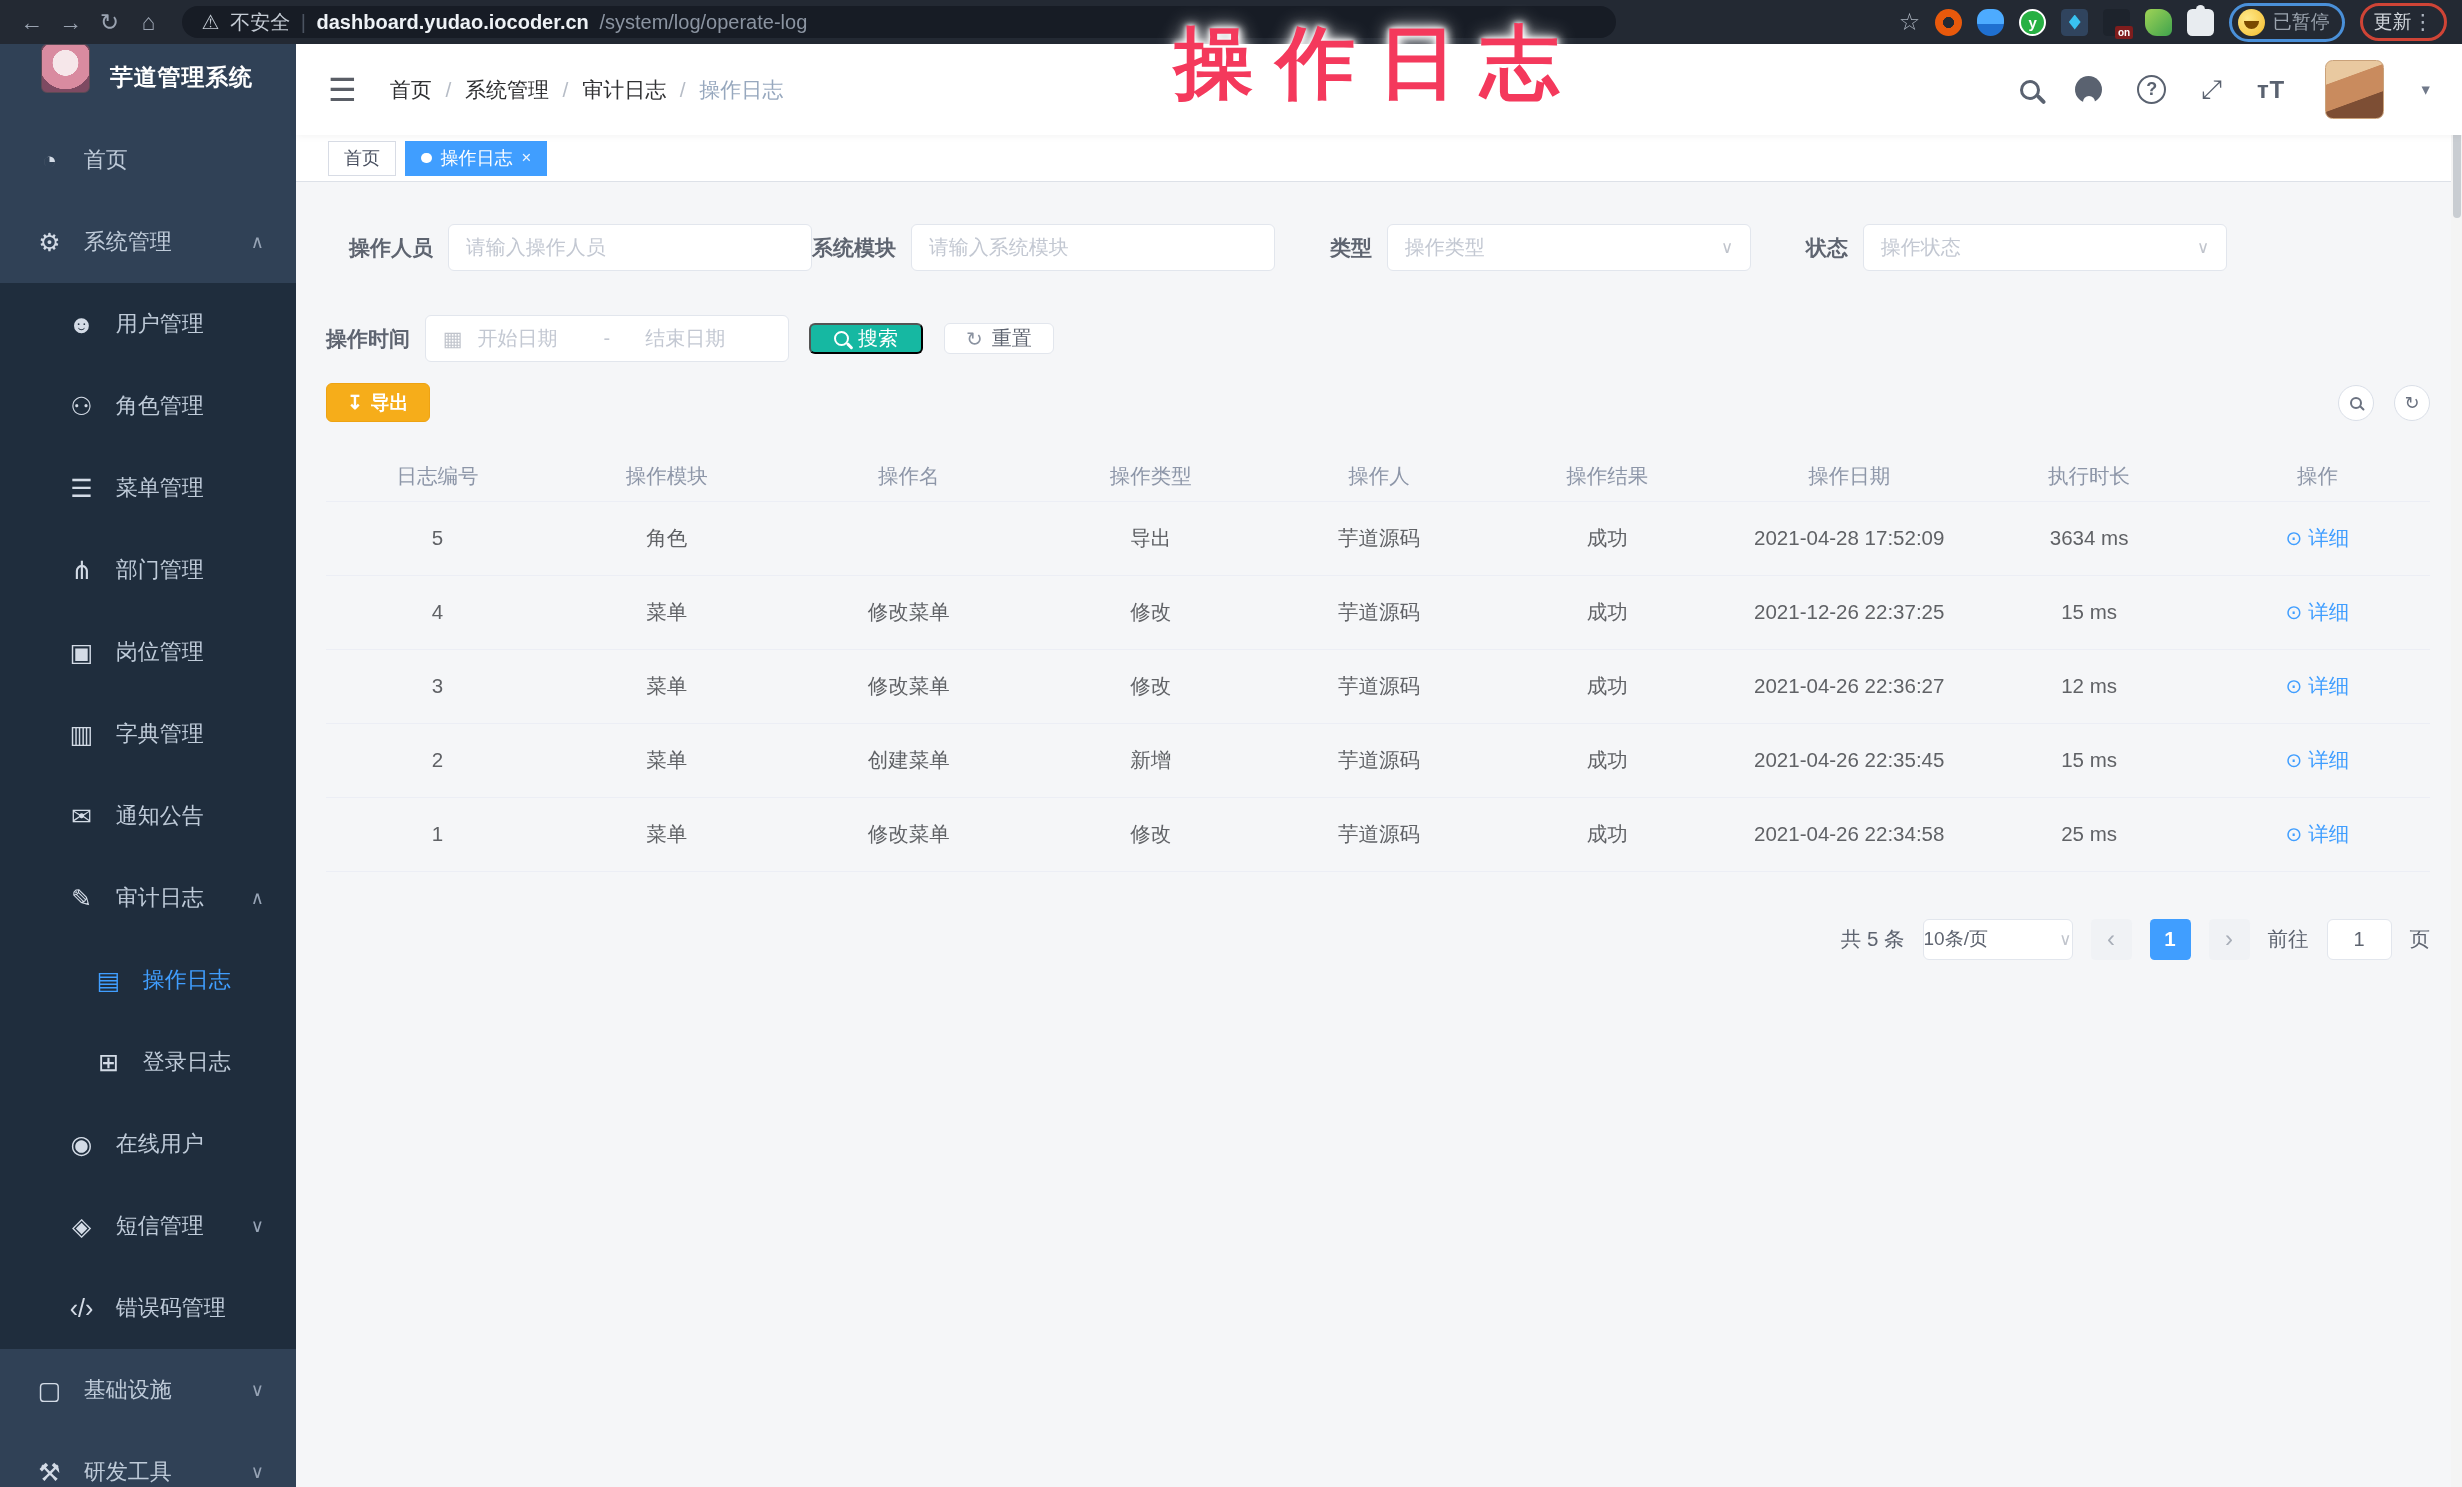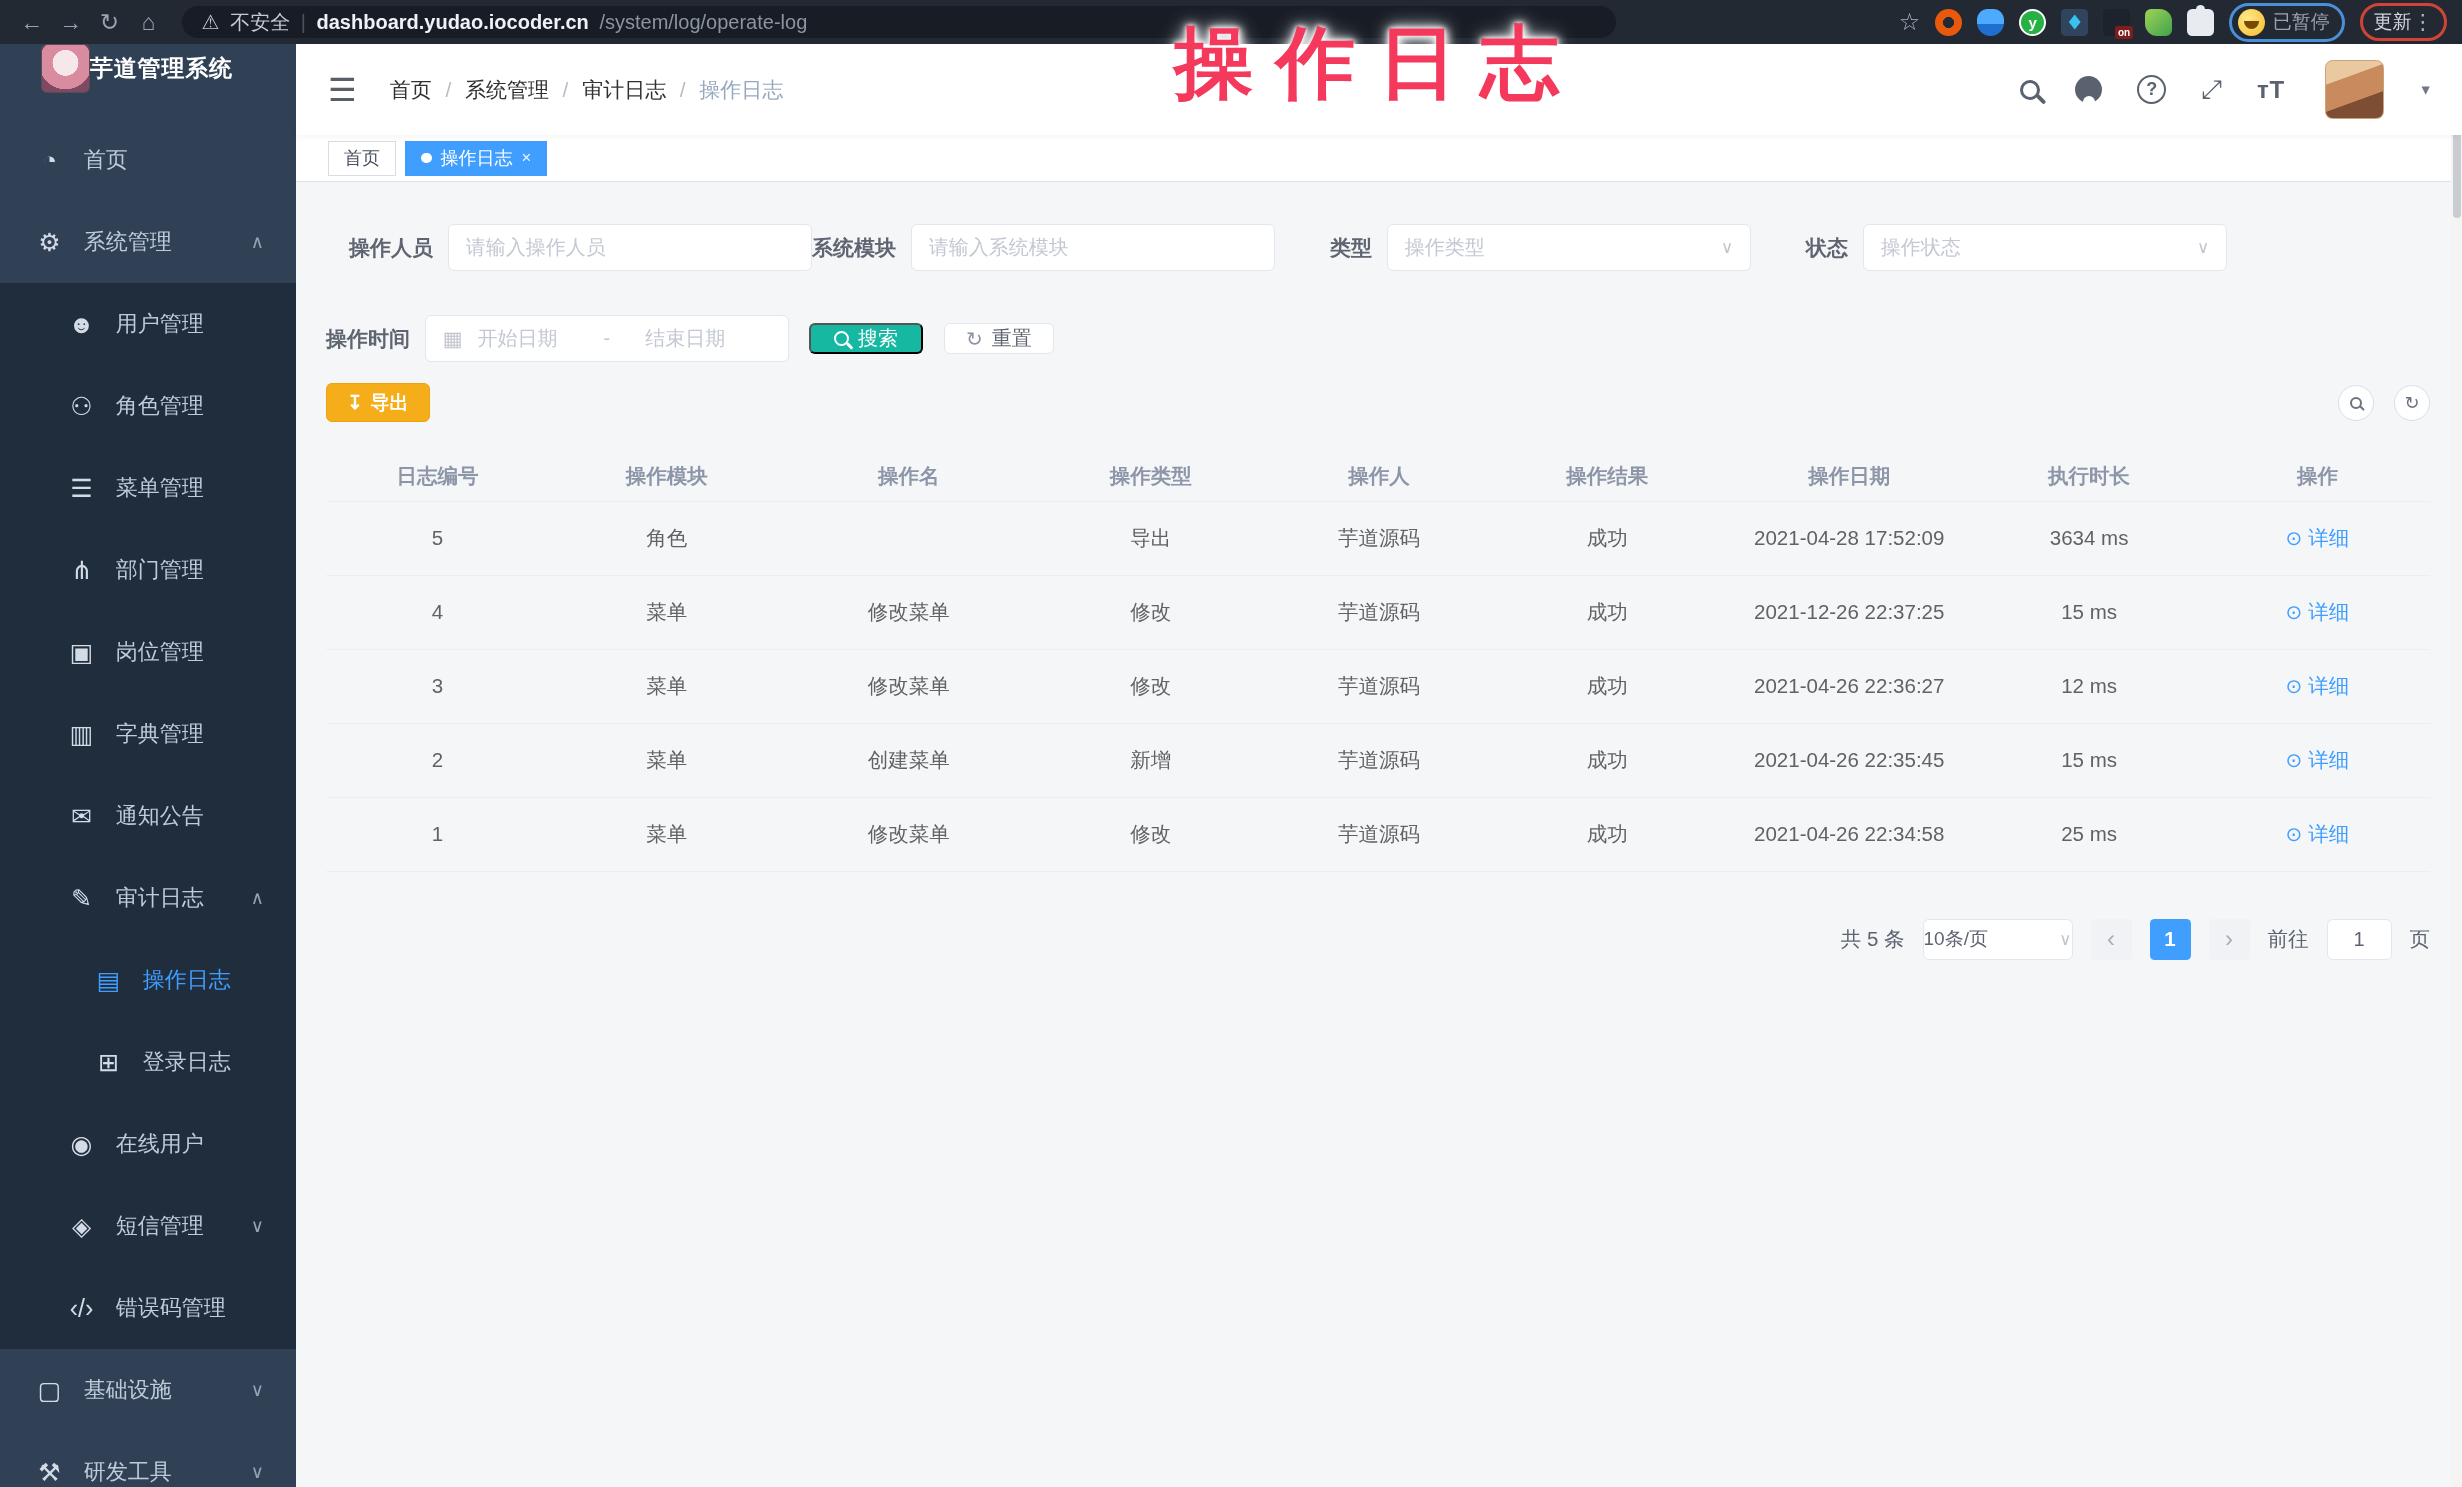--- a/index.html
+++ b/index.html
@@ -43,21 +43,21 @@
     border-radius:0 0 9px 9px; background:#7a4a00; }
   .pill-update { display:flex; align-items:center; gap:1px; border:3px solid #cf4436;
     border-radius:24px; padding:3px 10.6px; color:#cfd4da; font-size:19px; }
   .dots { color:#aeb6c2; font-size:21px; }
 
   
   .app { display:flex; height:1444px; }
 
   
   .sidebar { width:296px; background:#304156; flex:none; display:flex; flex-direction:column; overflow:hidden; }
-  .logo { height:99px; display:flex; align-items:center; padding-left:41px; }
+  .logo { height:99px; display:flex; align-items:flex-end; padding-left:41px; gap:20px; }
   .logo-img { width:49px; height:49px; border-radius:6px; flex:none;
     background:radial-gradient(circle at 50% 38%, #f6e7ea 0 34%, #d98ba0 35% 70%, #7e4a62 71%);
     border:1.5px solid #5a4a55; }
   .logo-title { color:#ffffff; font-size:23px; font-weight:700; letter-spacing:0.8px; }
   .menu { flex:1; padding-top:26px; display:flex; flex-direction:column; }
   .mi { height:82px; flex:none; display:flex; align-items:center; font-size:22px; color:#bfcbd9; cursor:pointer; }
   .mi .mi-icon { width:35px; margin-right:16.7px; font-size:25px; color:#d3dbe6; text-align:center; flex:none; }
   .mi .mi-caret { margin-left:auto; margin-right:32px; font-size:18px; color:#96a3b5; }
   .lvl1 { padding-left:32px; background:#304156; }
   .lvl2 { padding-left:64px; background:#1f2d3d; }
@@ -125,21 +125,21 @@
   .btn-export { height:39px; background:#f6ad1a; border:1.5px solid #eea313; color:#fff;
     padding:0 20px; font-size:19px; font-weight:600; border-radius:6px; display:flex; align-items:center; gap:7.6px; }
   .tools-right { display:flex; align-items:center; gap:20px; }
   .circle-btn { width:36px; height:36px; border-radius:50%; border:1.5px solid #dadfe8; background:#fff;
     color:#6b7280; display:flex; align-items:center; justify-content:center; font-size:18px; }
   .circle-btn .mag { width:12px; height:12px; border-width:2.3px; }
   .circle-btn .mag::after { width:2.3px; height:6px; right:-3px; bottom:-4.6px; }
 
   
   table { width:100%; border-collapse:collapse; table-layout:fixed; margin-top:29px; }
-  th { height:50px; font-size:20.5px; font-weight:700; color:#8d96a8; text-align:center;
+  th { height:50px; font-size:20.5px; font-weight:400; color:#8d96a8; text-align:center;
     border-bottom:0.8px solid #eceef5; background:transparent; }
   td { height:74px; font-size:20.5px; color:#606266; text-align:center; border-bottom:0.8px solid #eceef5; }
   .detail { color:#409eff; display:inline-flex; align-items:center; gap:6px; cursor:pointer; text-decoration:none; }
   .eye { font-size:20px; }
 
   
   .pag { margin-top:47px; display:flex; align-items:center; justify-content:flex-end; gap:18px;
     font-size:20.5px; color:#5e6470; }
   .psize { width:150px; height:41px; background:#fff; border:1.5px solid #e2e6ed; border-radius:6px;
     display:flex; align-items:center; justify-content:center; gap:12px; font-size:19px; color:#5e6470; }

